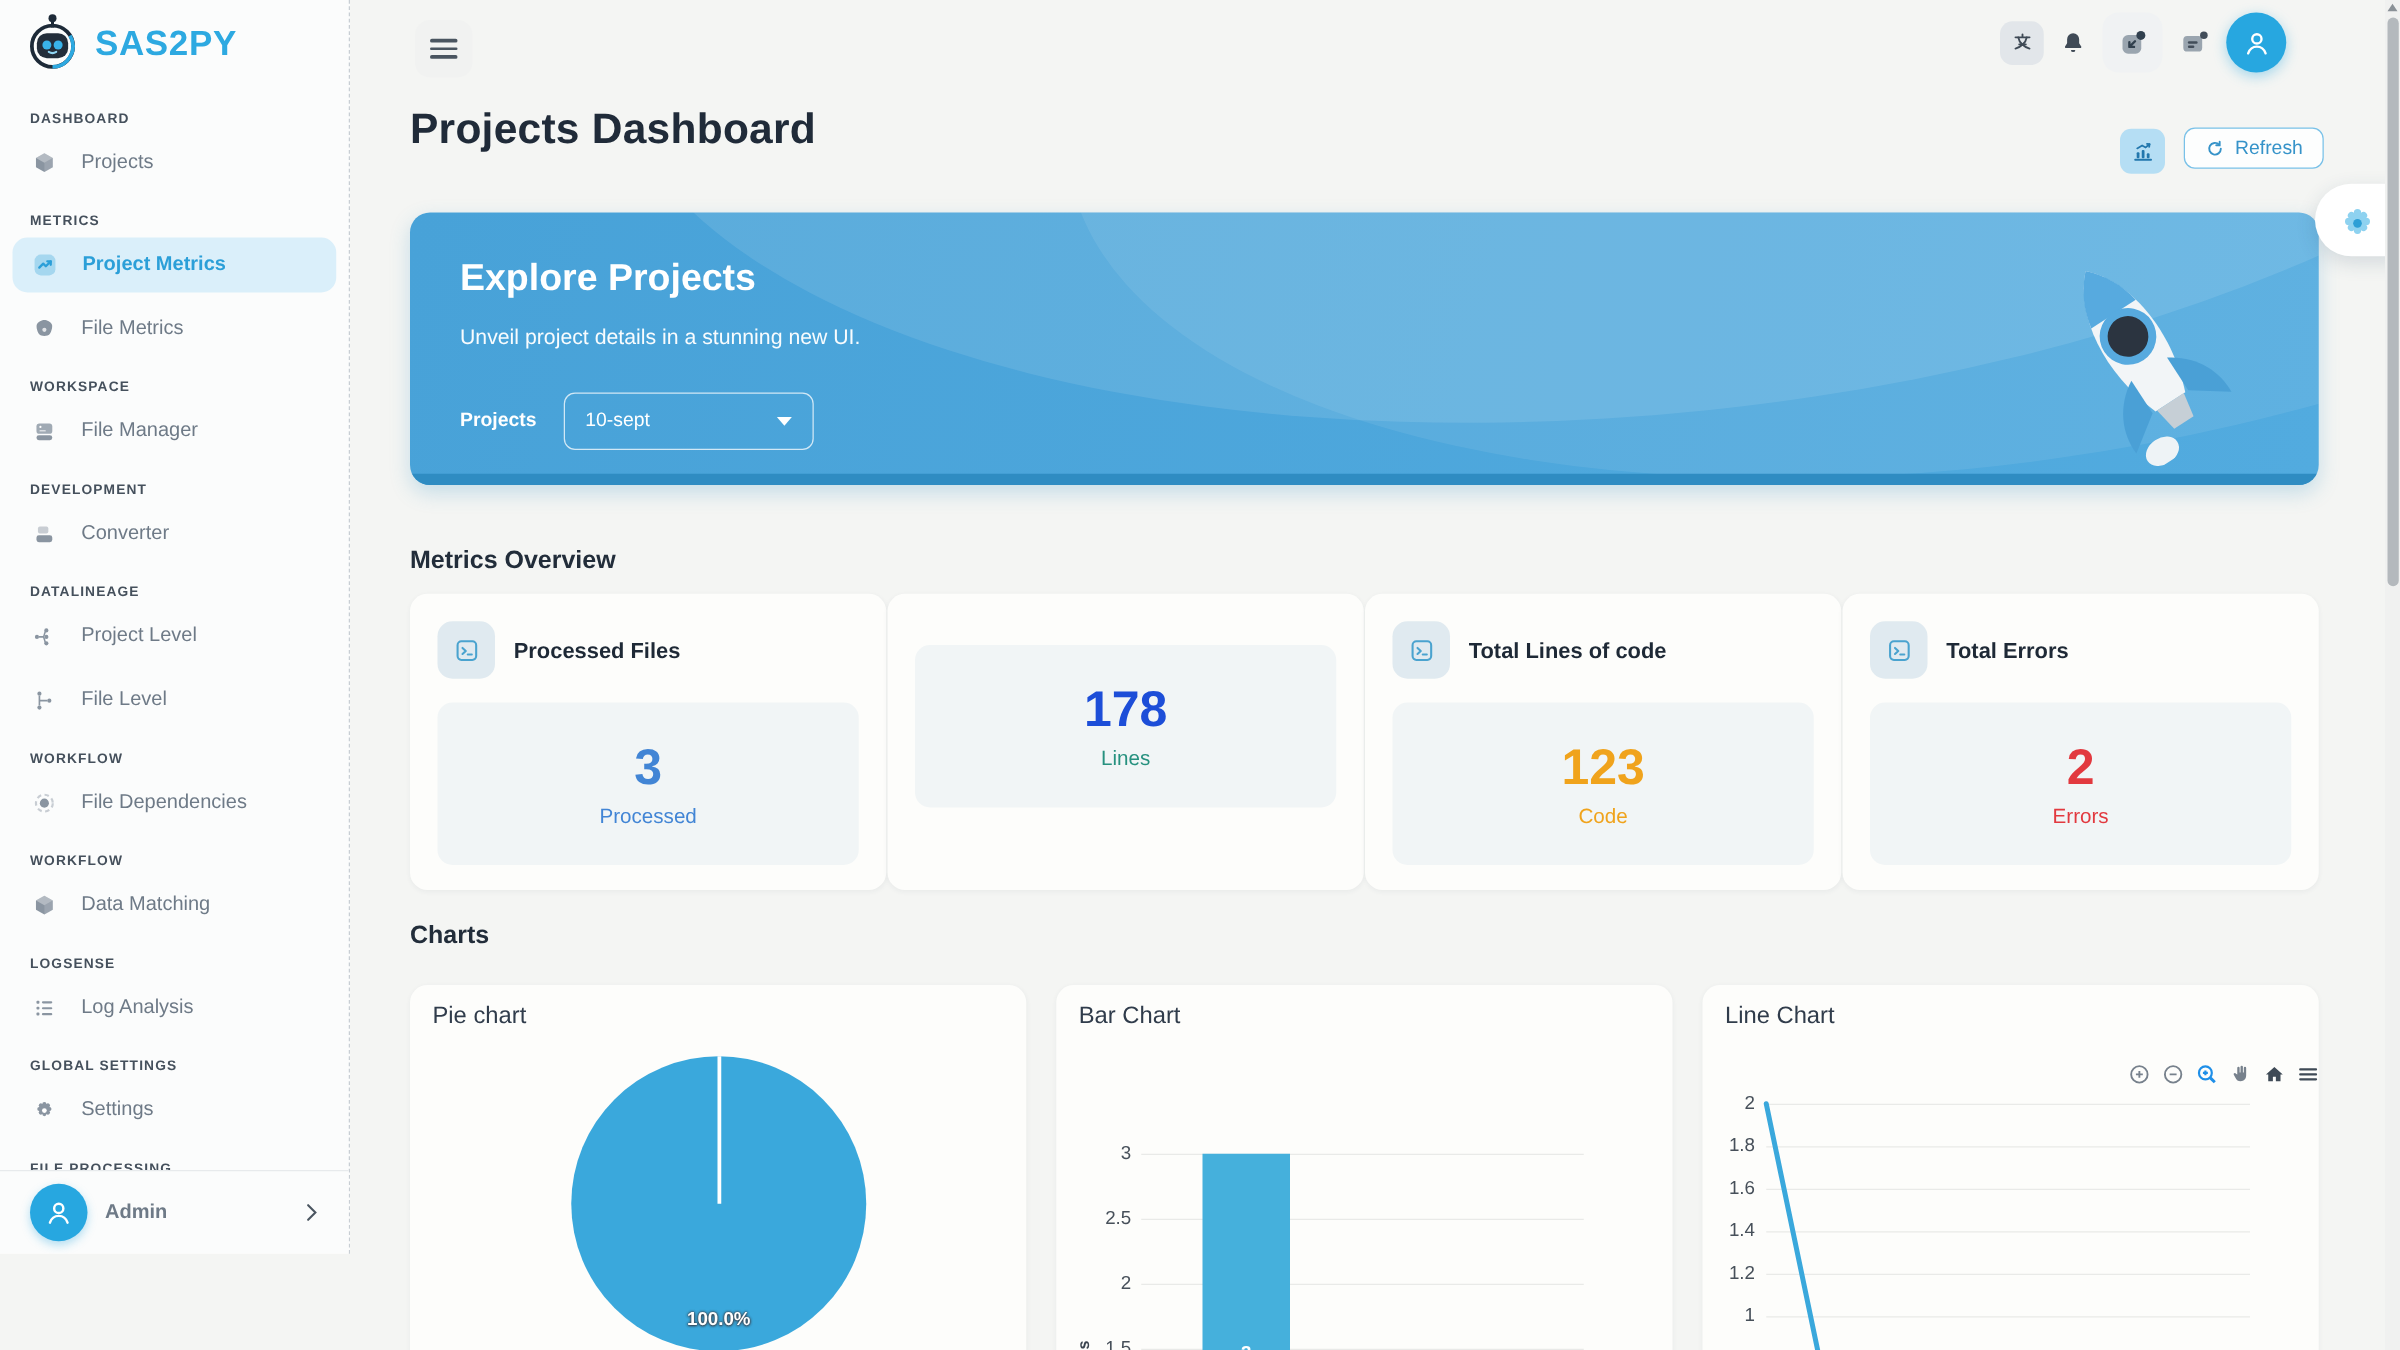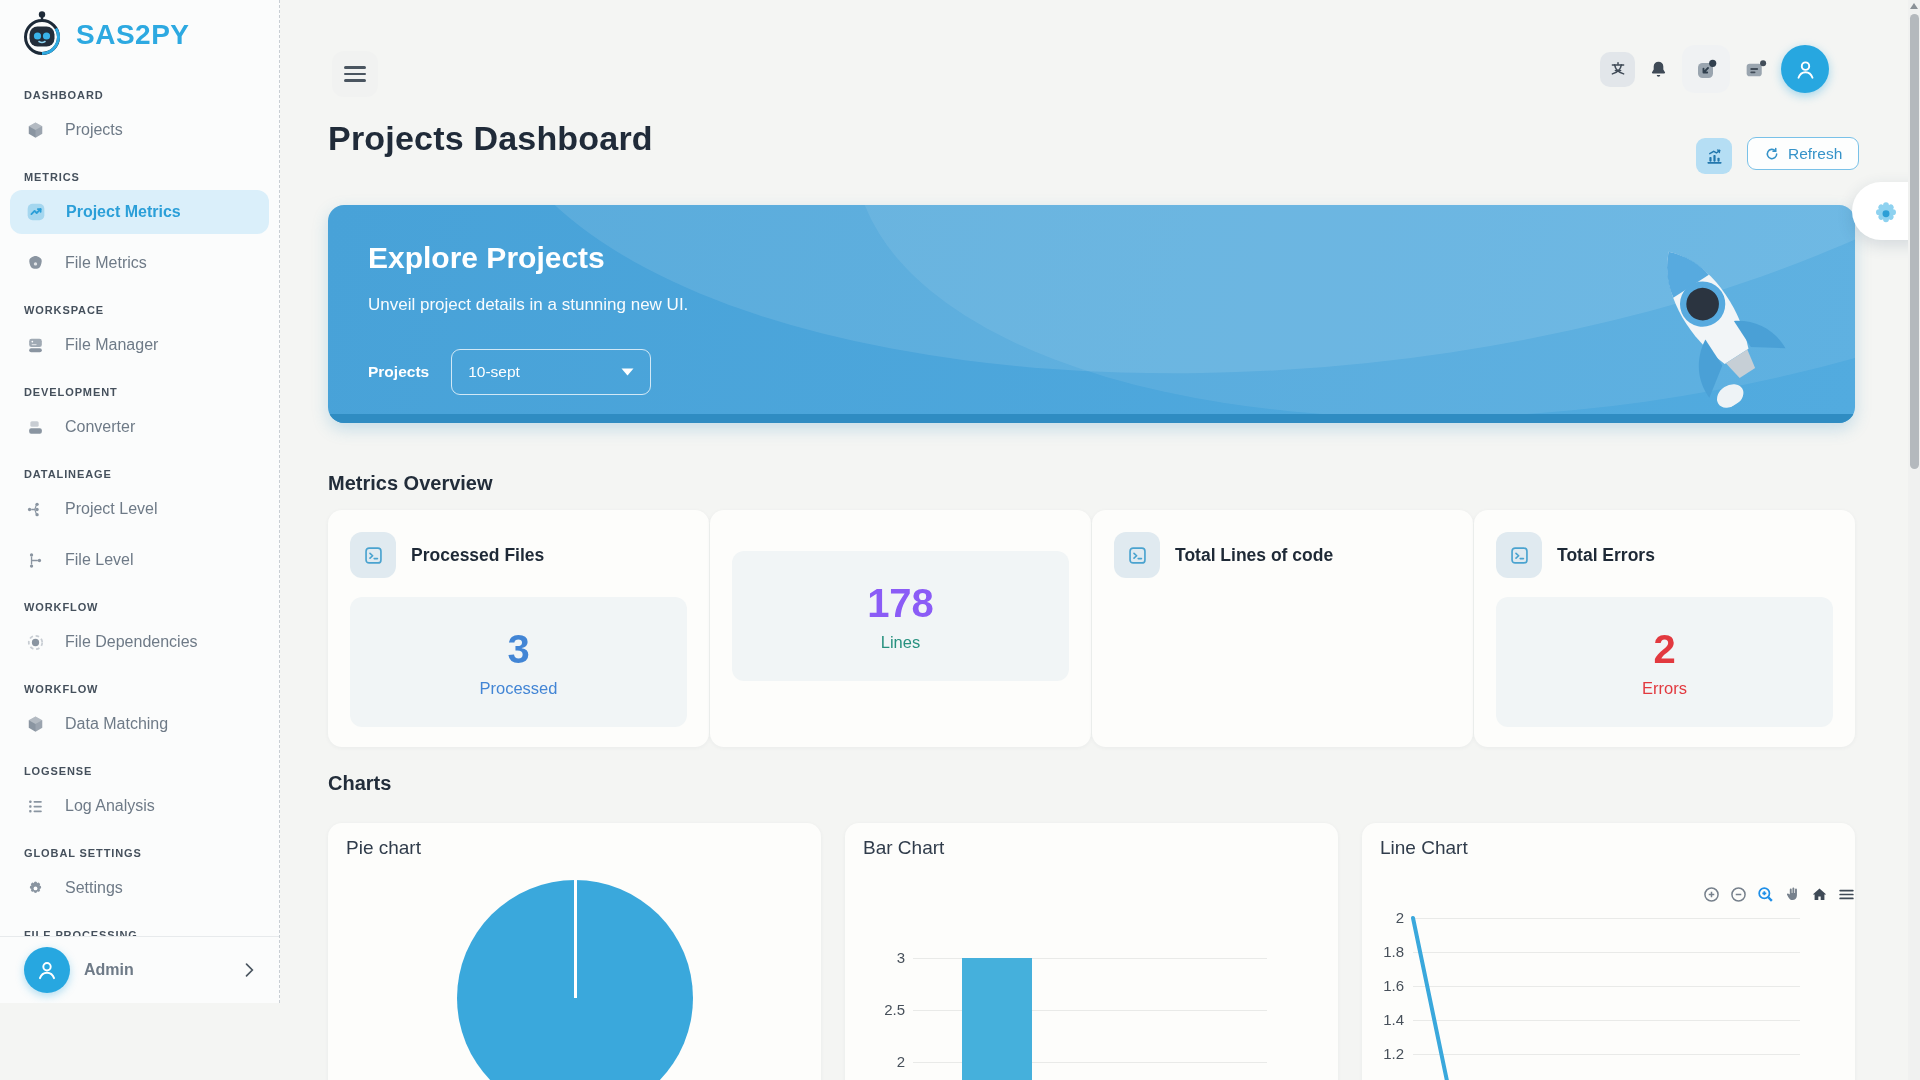--- a/index.html
+++ b/index.html
@@ -21,21 +21,21 @@
   .nav-item.active .nav-item-label { color:#2b9fd8; font-weight:bold; }
   .admin-bar { position:absolute; left:0; bottom:0; width:100%; height:67px;
     background:#fbfcfc; border-top:1px solid #e7eaec; display:flex; align-items:center;
     padding:0 20px 0 24px; cursor:pointer; }
   .admin-avatar { width:46px; height:46px; border-radius:50%; background:#27a7e0;
     display:flex; align-items:center; justify-content:center; box-shadow:0 3px 8px rgba(39,167,224,.35); }
   .admin-label { margin-left:14px; font-size:16px; font-weight:bold; color:#6e7a87; flex:1; }
   .admin-chevron { color:#4a5560; display:flex; }
 
   
-  .main { position:absolute; left:280px; top:0; width:1640px; height:772px;margin-top:35px; }
+  .main { position:absolute; left:280px; top:0; width:1640px; height:772px; }
   .hamburger { position:absolute; left:52px; top:16px; width:46px; height:46px;
     border:none; border-radius:12px; background:#f1f2f1; display:flex; flex-direction:column;
     justify-content:center; align-items:center; gap:4px; cursor:pointer; }
   .hamburger span { display:block; width:22px; height:2.4px; background:#4a5560; border-radius:2px; }
 
   .top-icons { position:absolute; left:1320px; top:10px; display:flex; align-items:center; gap:13px; }
   .ticon { position:relative; display:flex; align-items:center; justify-content:center;
     cursor:pointer; color:#3f4a56; }
   .ticon.boxed-sm { width:35px; height:35px; border-radius:10px; background:#e2e6ea; }
   .ticon.boxed-lg { width:48px; height:48px; border-radius:13px; background:#f0f2f3; color:#9aa5af; }
@@ -403,34 +403,38 @@
             </span>
        <span class="mcard-title">Processed Files</span>
      </div>
      <div class="mcard-panel">
        <span class="mcard-value" style="color:#4285d5">3</span>
        <span class="mcard-sub" style="color:#4285d5">Processed</span>
      </div>
         </div>
         <div class="mcard">
      <div class="mcard-panel">
-       <span class="mcard-value" style="color:#8b5cf6">178</span>
+       <span class="mcard-value" style="color:#1d4ed8">178</span>
        <span class="mcard-sub" style="color:#27917f">Lines</span>
      </div>
         </div>
         <div class="mcard">
           <div class="mcard-head">
        <span class="mcard-icon">
               <svg viewBox="0 0 24 24" width="21" height="21" fill="none" stroke="currentColor" stroke-width="1.9" stroke-linecap="round" stroke-linejoin="round">
                 <rect x="3.5" y="3.5" width="17" height="17" rx="3.5"></rect>
                 <path d="M8 9.5l3 2.8-3 2.8"></path>
                 <path d="M12.8 15.5h3.7"></path>
               </svg>
             </span>
        <span class="mcard-title">Total Lines of code</span>
+     </div>
+     <div class="mcard-panel">
+       <span class="mcard-value" style="color:#f0a31c">123</span>
+       <span class="mcard-sub" style="color:#f0a31c">Code</span>
      </div>
         </div>
         <div class="mcard">
           <div class="mcard-head">
        <span class="mcard-icon">
               <svg viewBox="0 0 24 24" width="21" height="21" fill="none" stroke="currentColor" stroke-width="1.9" stroke-linecap="round" stroke-linejoin="round">
                 <rect x="3.5" y="3.5" width="17" height="17" rx="3.5"></rect>
                 <path d="M8 9.5l3 2.8-3 2.8"></path>
                 <path d="M12.8 15.5h3.7"></path>
               </svg>

